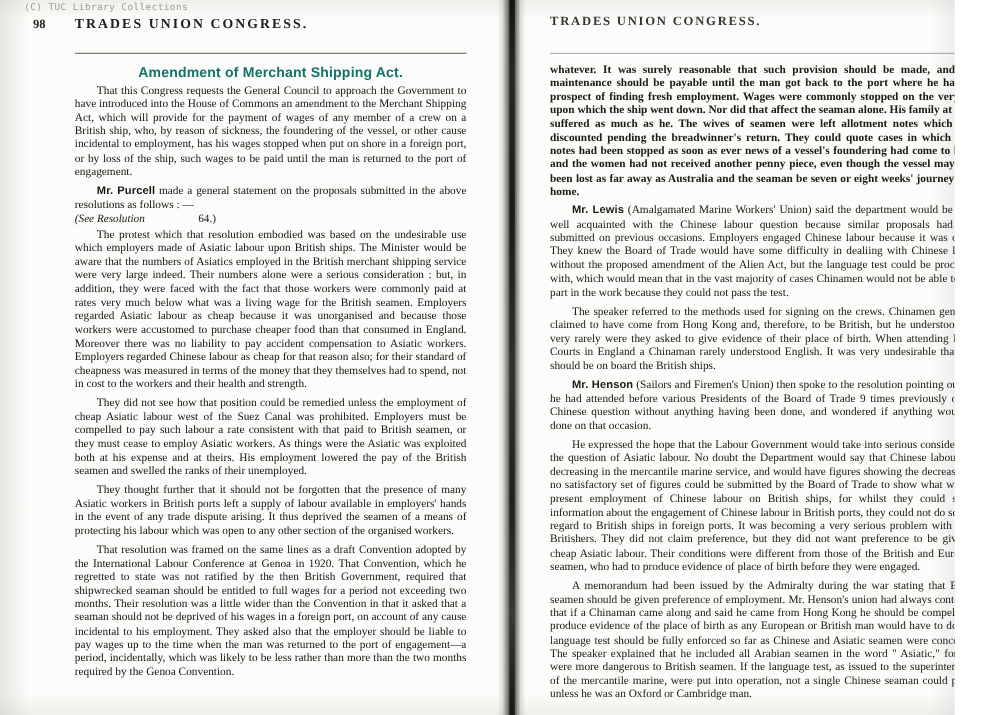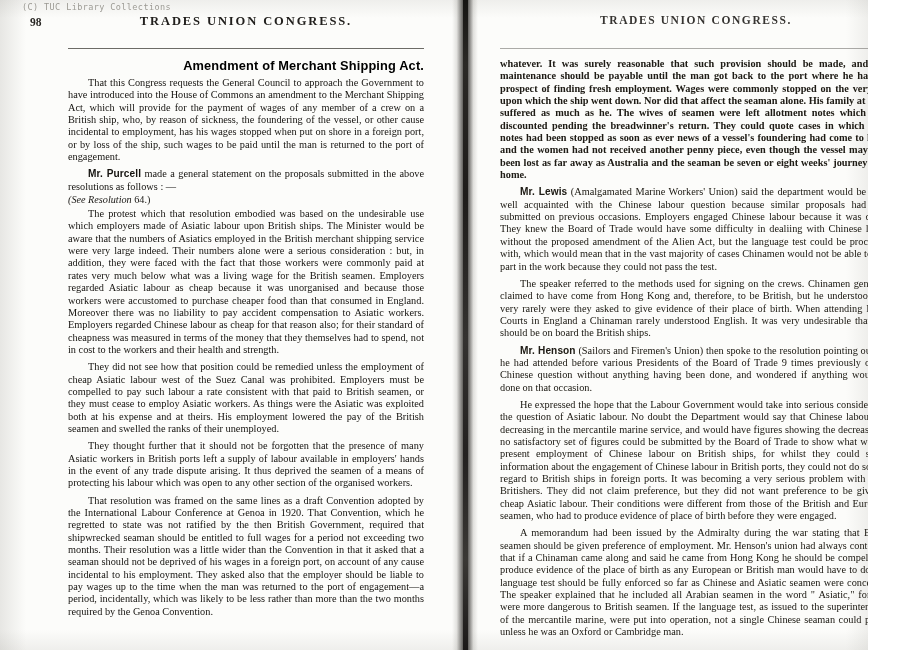--- a/index.html
+++ b/index.html
@@ -96,45 +96,44 @@
     top: 2px;
     font-family: "Liberation Serif", serif;
     font-size: 11.5px;
     font-weight: 700;
     color: #2c2a27;
   }
   #page-left .folio { left: -38px; }
   #page-right .folio { right: 2px; }
 
   .head-title {
-    text-align: center;
     font-family: "Liberation Serif", serif;
     font-size: 12.5px;
     font-weight: 700;
     letter-spacing: 1.9px;
     color: #262421;
     white-space: nowrap;
   }
   #page-right .head-title { font-size: 11.5px; letter-spacing: 1.6px; color: #3a3835; }
 
   .head-rule {
     height: 0;
     border-top: 1.6px solid #4a4844;
     margin: 4px 0 9px 0;
     opacity: .8;
   }
   #page-right .head-rule { border-top-color: #6a6864; opacity: .55; margin-top: 5px; }
 
   h2.sec-title {
     margin: 0 0 4px 0;
-    text-align: right;
+    text-align: center;
     font-family: "Liberation Sans", sans-serif;
     font-size: 12.8px;
     font-weight: 700;
-    color: #000000;
+    color: #0f766e;
     letter-spacing: .15px;
   }
   h2.sec-title.tight { font-size: 12.3px; }
   .sec-title-wrap { margin: 11px 0 3px 0; }
 
   p.body {
     margin: 0 0 0 0;
     text-align: justify;
     text-justify: inter-word;
     font-family: "Liberation Serif", "DejaVu Serif", serif;
@@ -149,21 +148,21 @@
   p.body.noindent { text-indent: 0; font-weight: bold; }
 
   .res-ref {
     margin: 1px 0 3px 0;
     font-family: "Liberation Serif", serif;
     font-size: 10.2px;
     font-style: italic;
     color: #1d1b17;
     text-align: left;
   }
-  .res-ref .paren { font-style: normal; }
+  .res-ref .paren { font-style: normal; margin-left: 46px; }
 
   .speaker {
     font-weight: 700;
     font-family: "Liberation Sans", sans-serif;
     font-size: 10.1px;
     letter-spacing: .1px;
   }
 
   
   #page-right p.body { color: #232019; }

